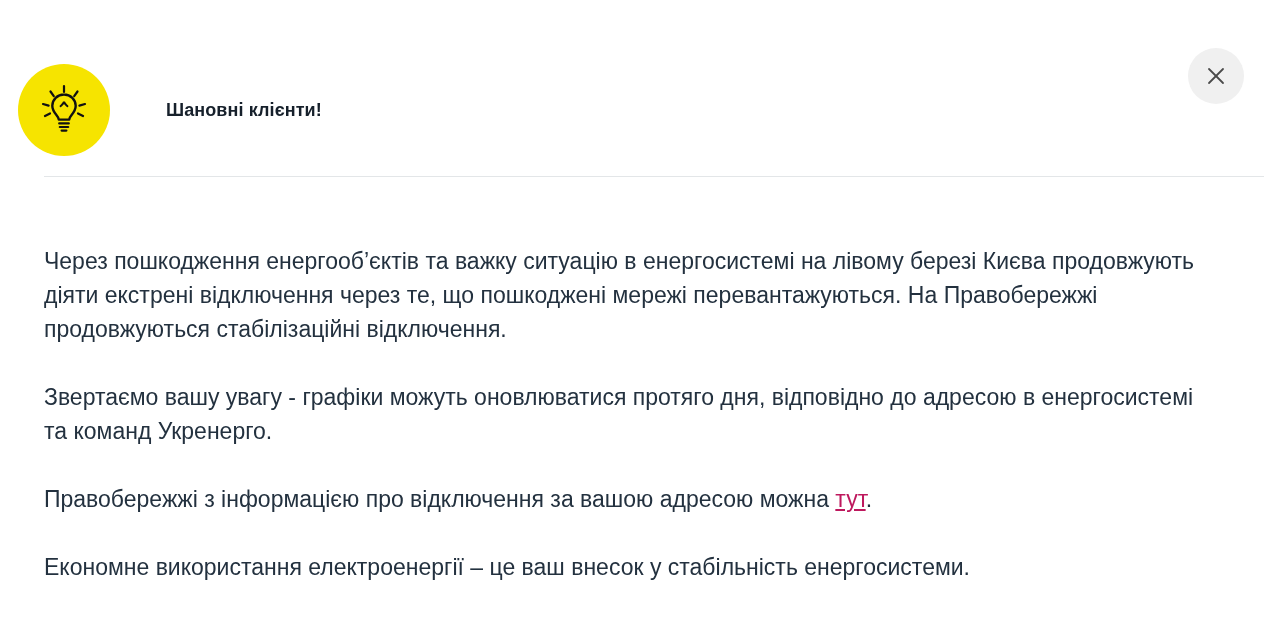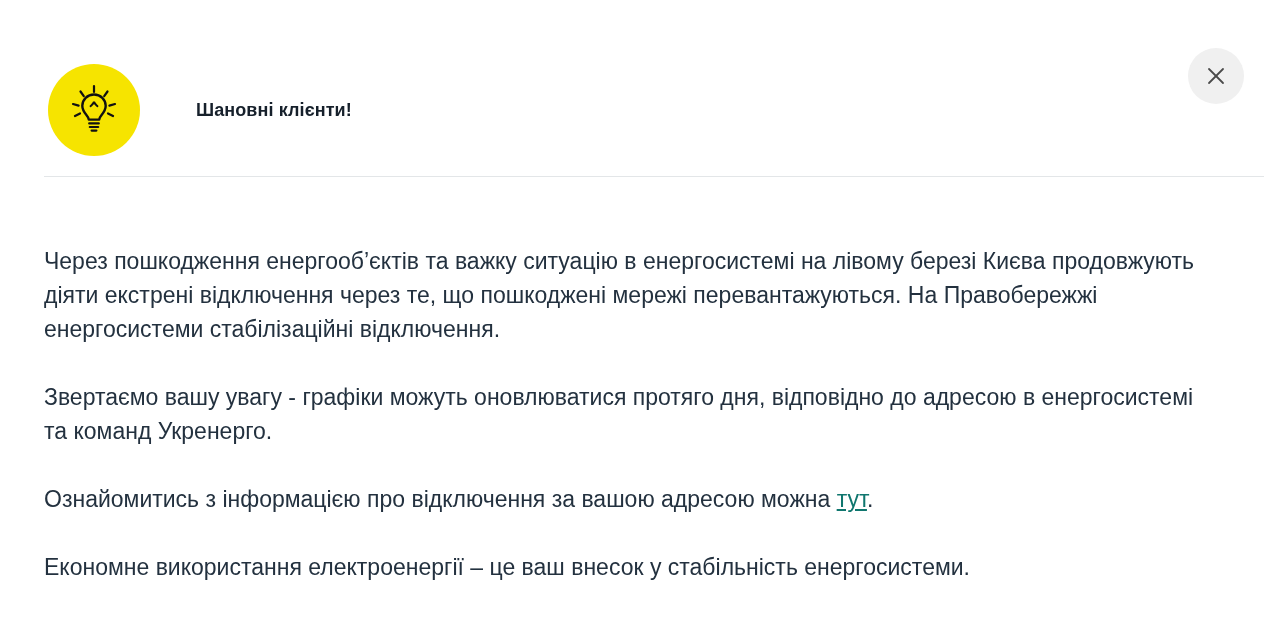--- a/index.html
+++ b/index.html
@@ -20,21 +20,21 @@
     width: 1280px;
     height: 617px;
     background: #ffffff;
     box-sizing: border-box;
   }
 
   
   .header {
     display: flex;
     align-items: center;
-    padding: 44px 44px 0 48px;
+    padding: 44px 44px 0 18px;
     box-sizing: border-box;
     height: 176px;
   }
 
   .bulb-badge {
     width: 92px;
     height: 92px;
     border-radius: 50%;
     background: #f6e400;
     flex: 0 0 auto;
@@ -86,21 +86,21 @@
     font-size: 23px;
     line-height: 34px;
     color: #23313f;
     margin: 0 0 34px 0;
     max-width: 1180px;
     letter-spacing: 0;
   }
   .para:last-child { margin-bottom: 12px; }
 
   .inline-link {
-    color: #0f766e;
+    color: #be185d;
     text-decoration: underline;
     cursor: pointer;
     text-align: center;
   }
 </style>
 </head>
 <body>
 
 <div class="modal">
 
@@ -140,24 +140,24 @@
         <line x1="4" y1="4" x2="18" y2="18"></line>
         <line x1="18" y1="4" x2="4" y2="18"></line>
       </g>
     </svg>
   </button>
 
   <div class="divider"></div>
 
   <div class="content">
 
-    <p class="para">Через пошкодження енергооб’єктів та важку ситуацію в енергосистемі на лівому березі Києва продовжують діяти екстрені відключення через те, що пошкоджені мережі перевантажуються. На Правобережжі енергосистеми стабілізаційні відключення.</p>
+    <p class="para">Через пошкодження енергооб’єктів та важку ситуацію в енергосистемі на лівому березі Києва продовжують діяти екстрені відключення через те, що пошкоджені мережі перевантажуються. На Правобережжі продовжуються стабілізаційні відключення.</p>
 
     <p class="para">Звертаємо вашу увагу - графіки можуть оновлюватися протяго дня, відповідно до адресою в енергосистемі та команд Укренерго.</p>
 
     <p class="para">
-      <span>Ознайомитись з інформацією про відключення за вашою адресою можна </span><a class="inline-link" href="#">тут</a><span>.</span>
+      <span>Правобережжі з інформацією про відключення за вашою адресою можна </span><a class="inline-link" href="#">тут</a><span>.</span>
     </p>
 
     <p class="para">Економне використання електроенергії – це ваш внесок у стабільність енергосистеми.</p>
 
   </div>
 </div>
 
 </body></html>

